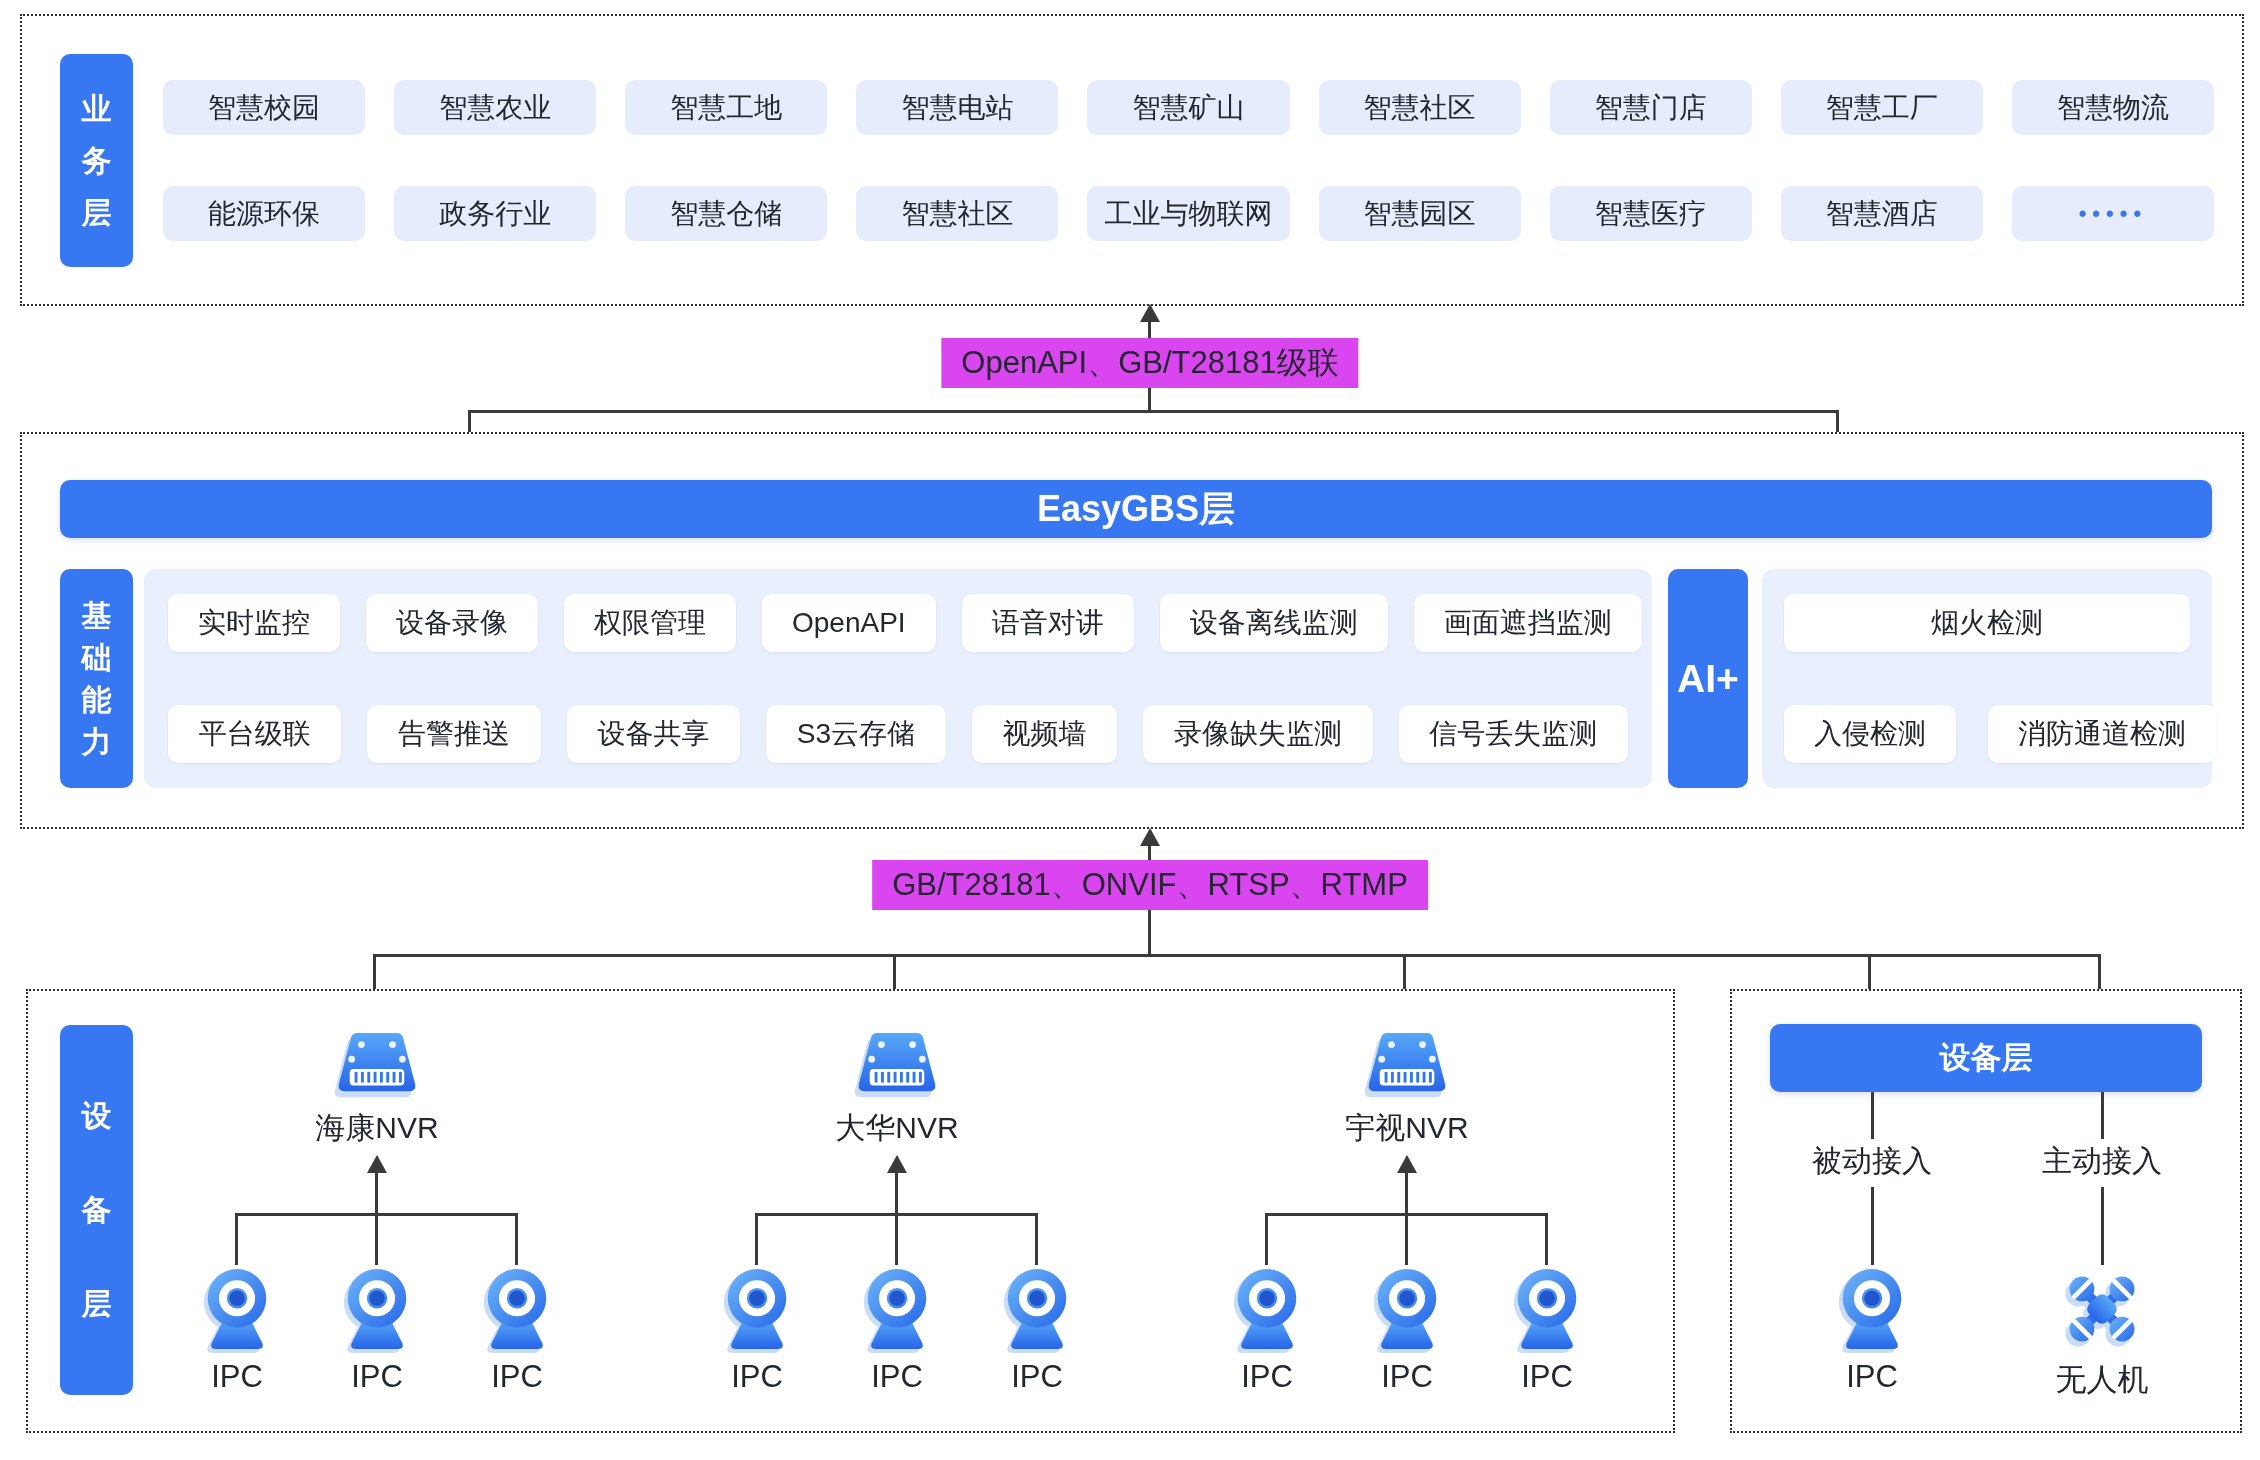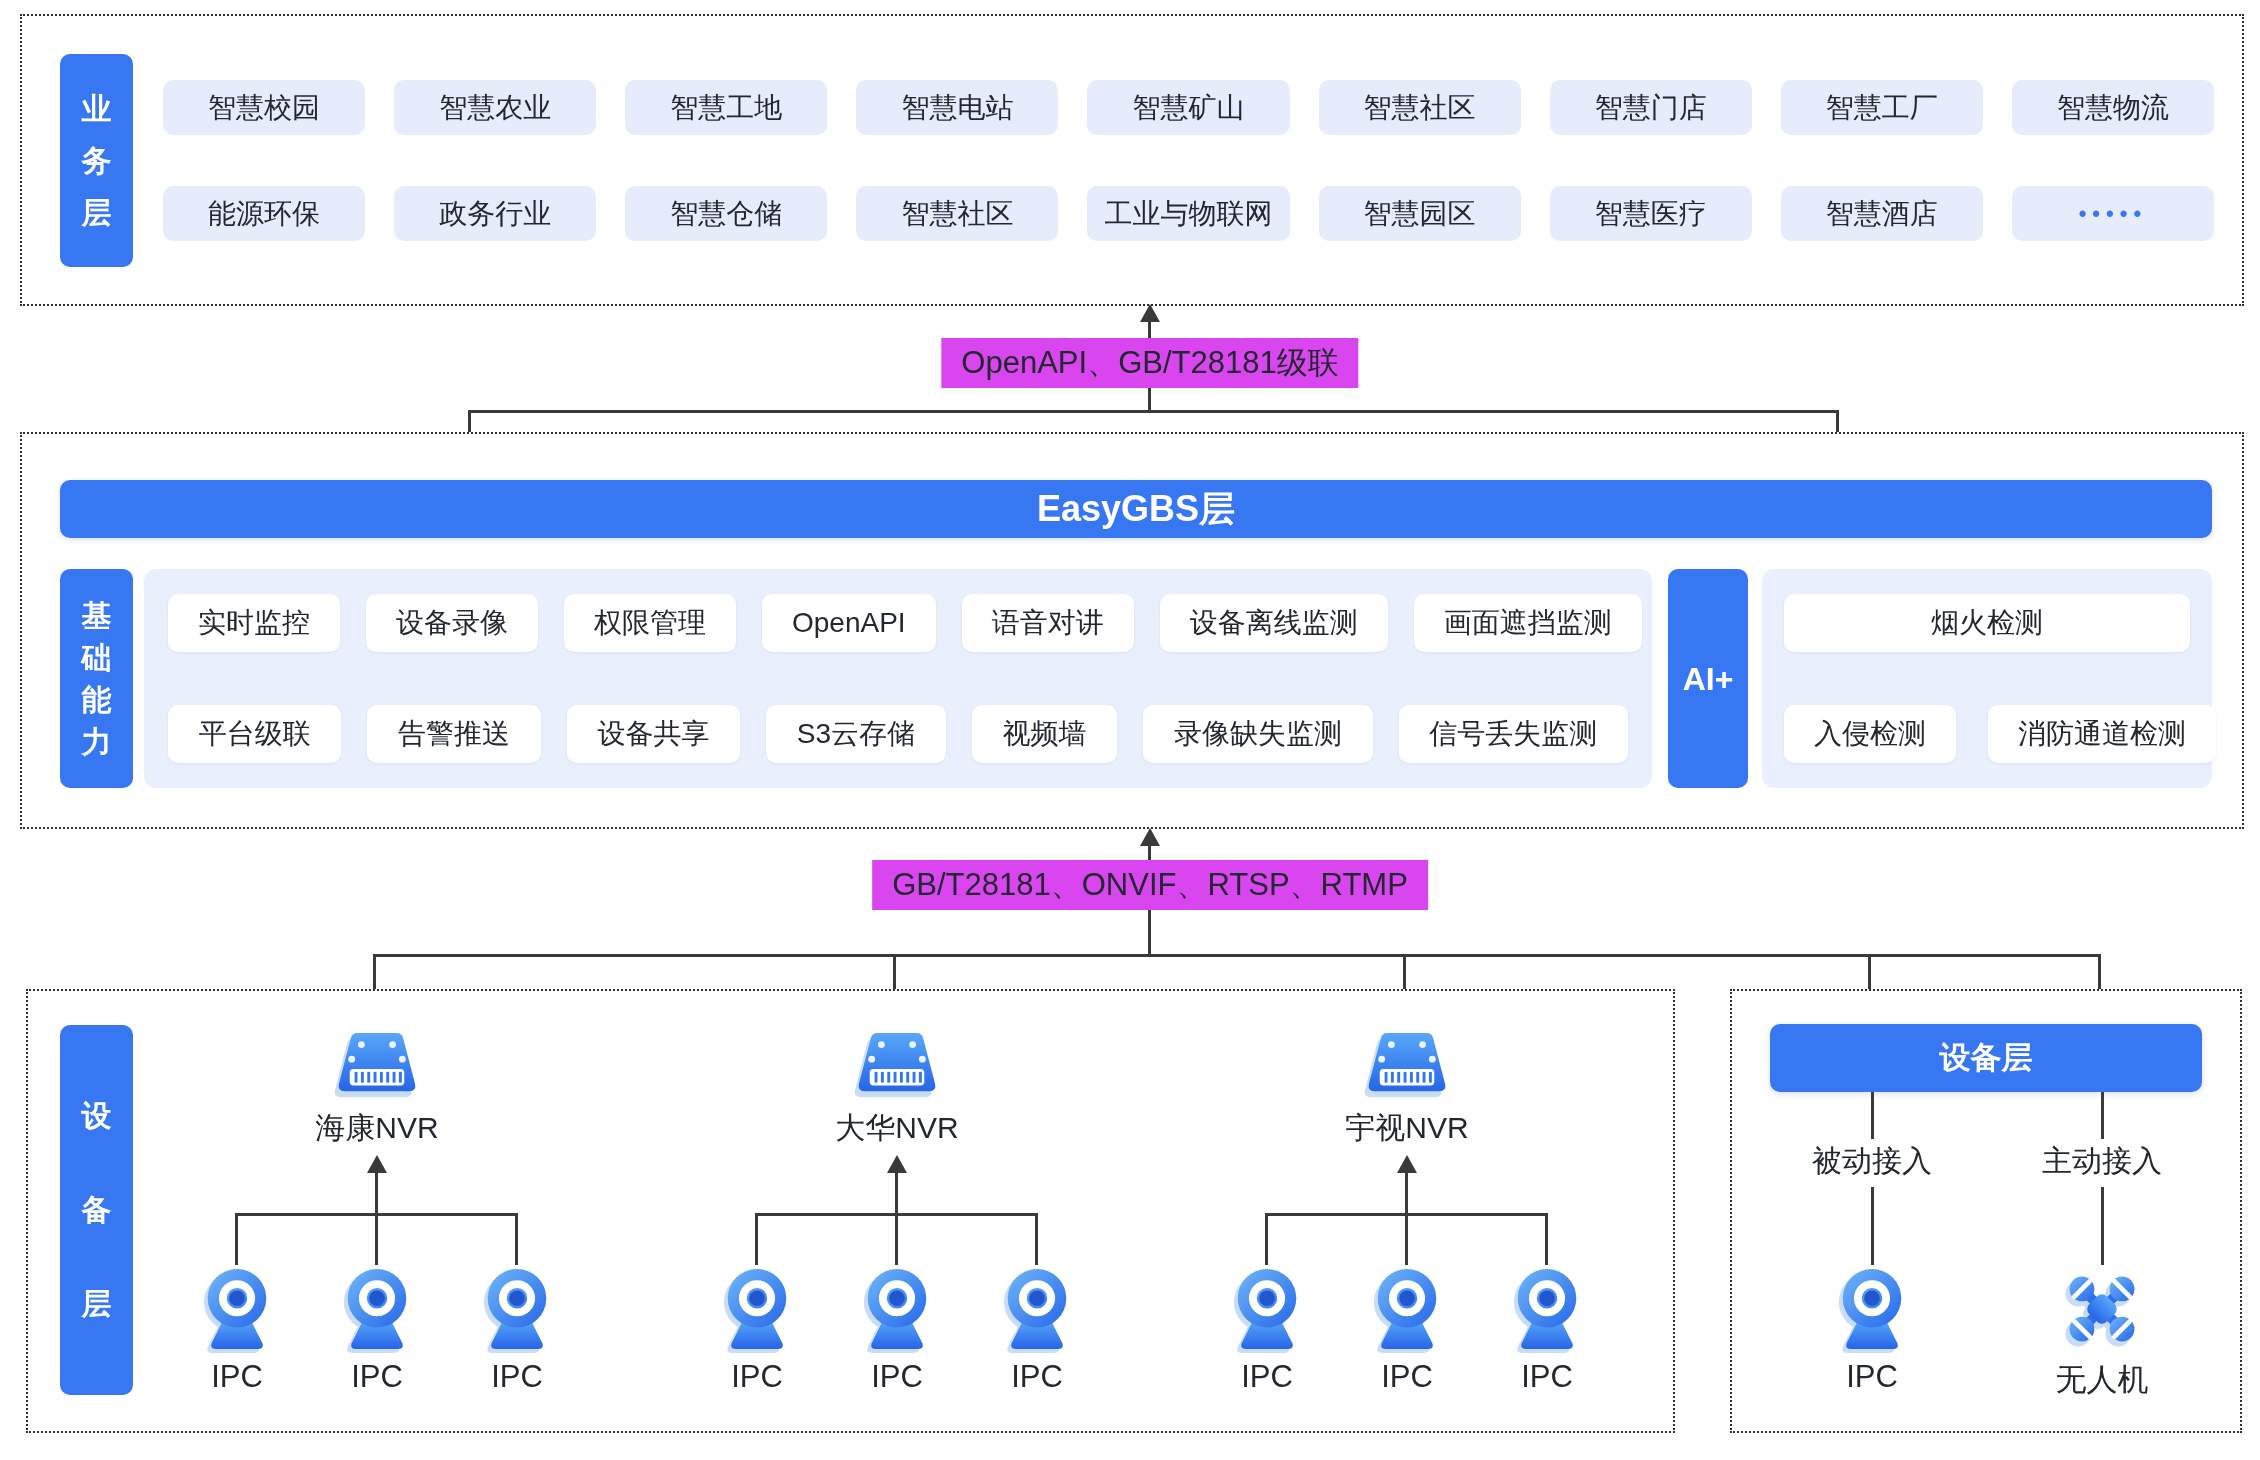--- a/index.html
+++ b/index.html
@@ -125,21 +125,21 @@
       <div class="panel-row">
         <div class="box">平台级联</div>
         <div class="box">告警推送</div>
         <div class="box">设备共享</div>
         <div class="box">S3云存储</div>
         <div class="box">视频墙</div>
         <div class="box">录像缺失监测</div>
         <div class="box">信号丢失监测</div>
       </div>
     </div>
-    <div class="vlabel" style="left:1646px;top:135px;width:80px;height:219px;font-size:32px;">AI+</div>
+    <div class="vlabel" style="left:1646px;top:135px;width:80px;height:219px;font-size:39px;">AI+</div>
     <div class="panel" style="left:1740px;top:135px;width:450px;height:219px;padding:25px 22px;">
       <div class="panel-row" style="gap:22px;">
         <div class="box">烟火检测</div>
       </div>
       <div class="panel-row" style="gap:32px;">
         <div class="box">入侵检测</div>
         <div class="box">消防通道检测</div>
       </div>
     </div>
   </div>

